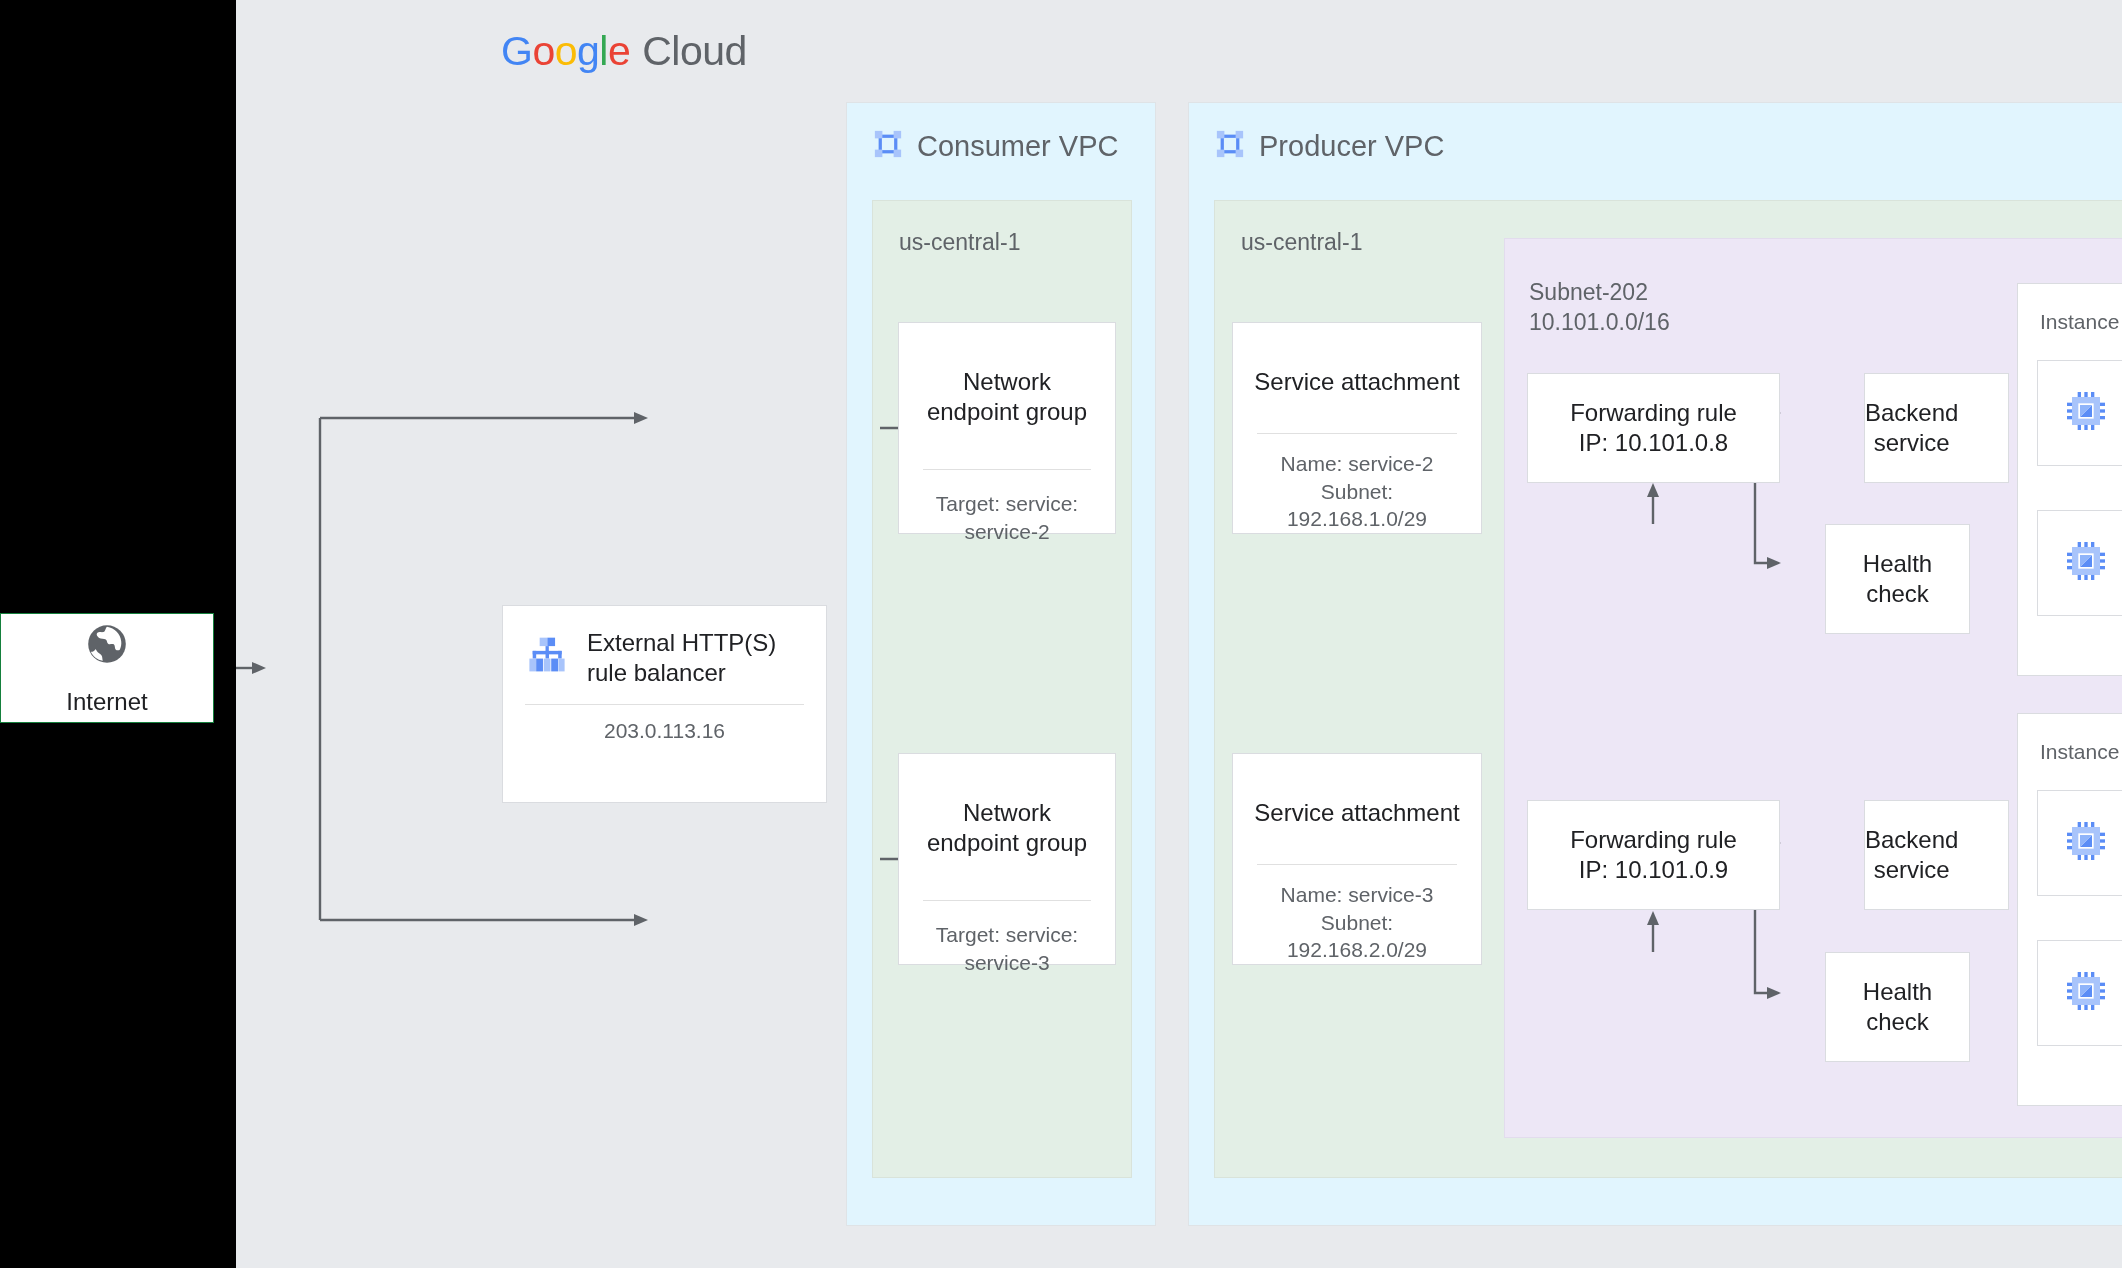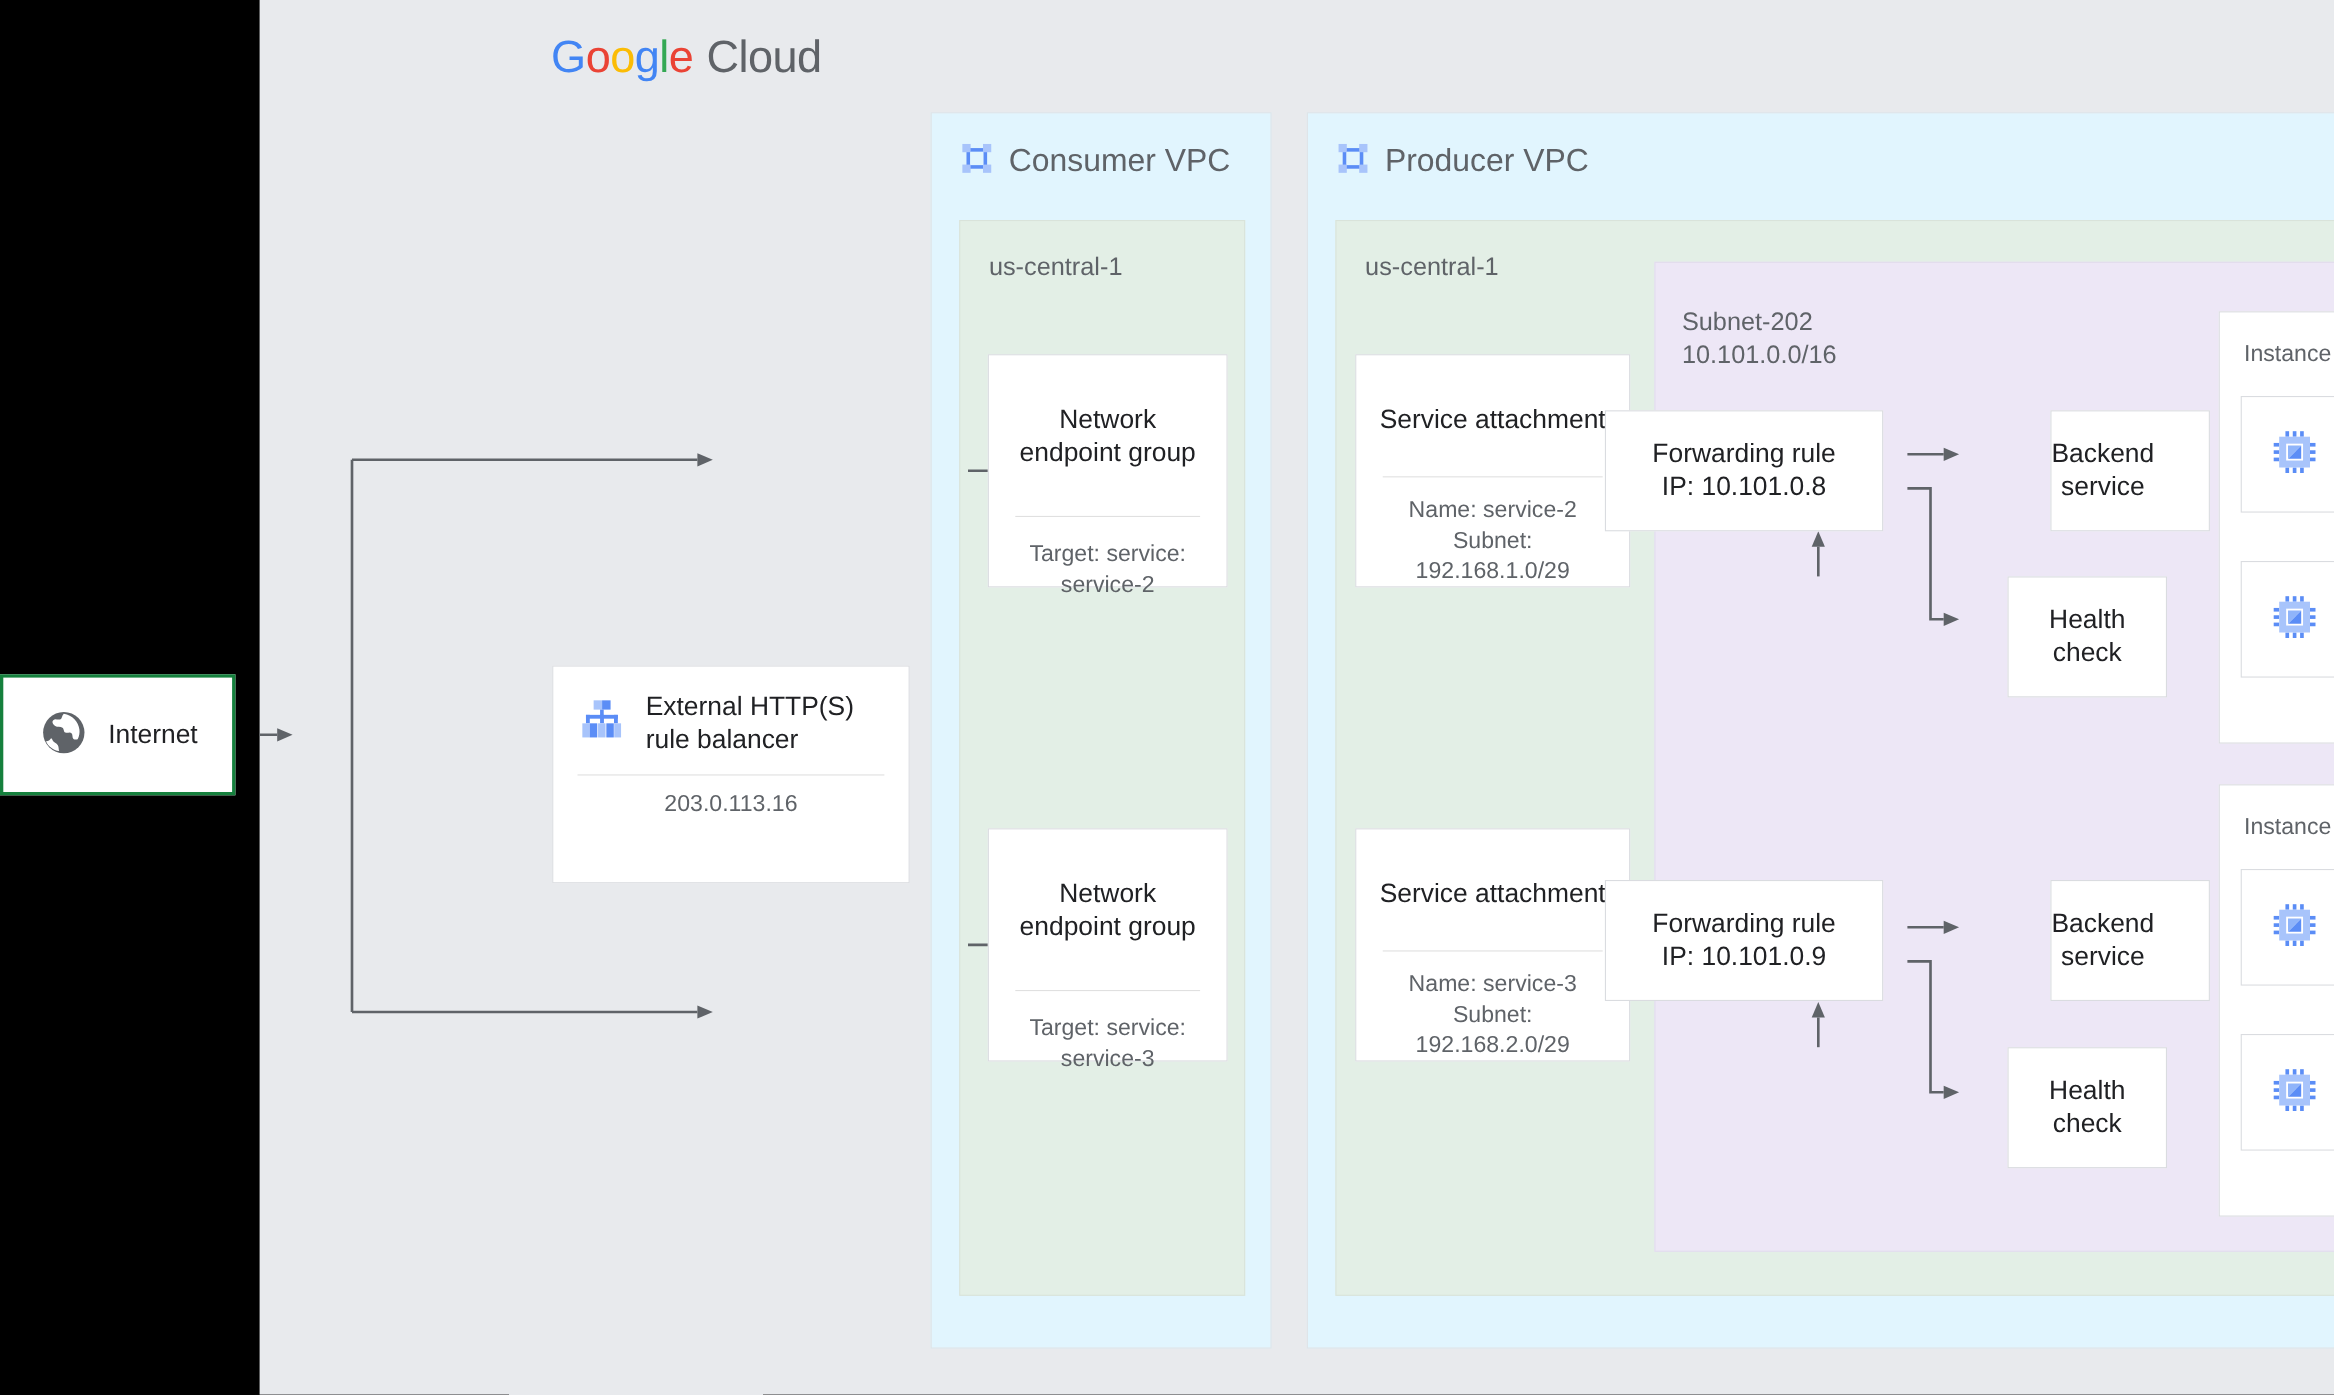--- a/index.html
+++ b/index.html
@@ -12,22 +12,22 @@
 
   .gc-logo{position:absolute;left:265px;top:28px;font-size:41px;letter-spacing:-0.5px;}
   .gc-logo .w1{font-weight:400;}
   .gc-logo .c-b{color:#4285f4;}
   .gc-logo .c-r{color:#ea4335;}
   .gc-logo .c-y{color:#fbbc05;}
   .gc-logo .c-g{color:#34a853;}
   .gc-logo .cloud{color:#5f6368;margin-left:12px;}
 
   
-  .internet-box{position:absolute;left:0;top:613px;width:214px;height:110px;background:#fff;border:3px solid #15803d;
-    display:flex;align-items:center;justify-content:center;gap:16px;box-sizing:border-box;}
+  .internet-box{position:absolute;left:0;top:613px;width:214px;height:110px;background:#fff;border:1px solid #15803d;
+    display:flex;align-items:center;justify-content:center;gap:16px;box-sizing:border-box;flex-direction:column;}
   .internet-label{font-size:24px;color:#202124;}
 
   
   .lb-box{position:absolute;left:266px;top:605px;width:325px;height:198px;background:#fff;border:1px solid #dadce0;box-sizing:border-box;z-index:5;}
   .lb-top{display:flex;align-items:center;gap:18px;padding:22px 22px 0 22px;}
   .lb-title{font-size:24px;color:#202124;line-height:1.24;}
   .lb-divider{height:1px;background:#e0e0e0;margin:16px 22px 0 22px;}
   .lb-ip{text-align:center;font-size:21px;color:#5f6368;padding-top:14px;}
 
   
@@ -63,21 +63,21 @@
 
   
   .sa{width:250px;height:212px;left:996px;}
   .sa-top{top:322px;}
   .sa-bottom{top:753px;}
   .sa .node-title{padding-top:44px;}
   .sa .node-divider{margin-top:36px;}
   .sa .node-sub{padding-top:16px;}
 
   
-  .fr{width:253px;height:110px;left:1223px;display:flex;align-items:center;justify-content:center;}
+  .fr{width:253px;height:110px;left:1291px;display:flex;align-items:center;justify-content:center;}
   .fr-top{top:373px;}
   .fr-bottom{top:800px;}
 
   
   .bs{width:145px;height:110px;left:1628px;display:flex;align-items:center;justify-content:flex-start;}
   .bs-top{top:373px;}
   .bs-bottom{top:800px;}
 
   
   .hc{width:145px;height:110px;left:1589px;display:flex;align-items:center;justify-content:center;}

